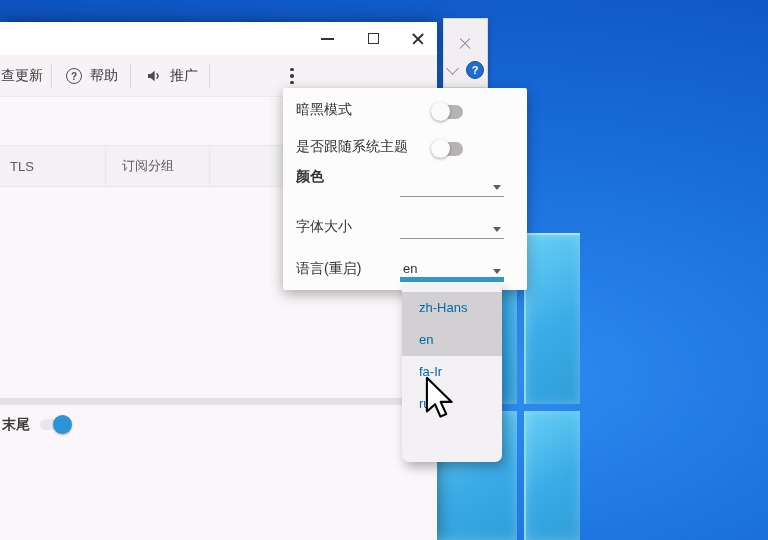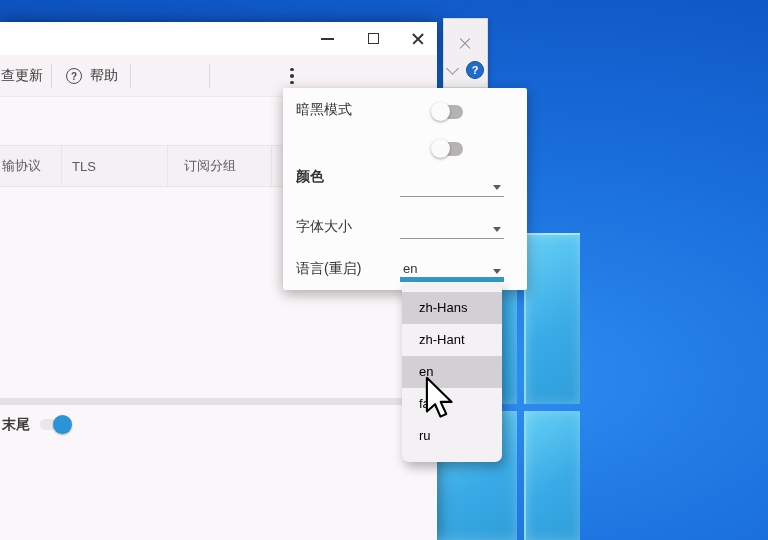--- a/index.html
+++ b/index.html
@@ -84,21 +84,21 @@
   .sm-underline { position:absolute; left:117px; width:104px; height:1px; background:#979497; }
   .sm-underline-focus { position:absolute; left:117px; width:104px; height:5px; background:#3598c6; }
   .sm-chevron { position:absolute; left:210px; width:0; height:0;
     border-left:4.5px solid transparent; border-right:4.5px solid transparent; border-top:5px solid #5e5b5e; }
   .sm-value { position:absolute; left:120px; font-size:13px; color:#333; }
 
   
   .lang-list { position:absolute; left:402px; top:284px; width:100px; height:178px;
     background:#f4f1f4; border-radius:3px 3px 7px 7px; box-shadow:3px 5px 12px rgba(0,0,0,.3);
     padding-top:8px; }
-  .lang-item { height:32px; line-height:32px; padding-left:17px; font-size:13px; color:#000000; cursor:default; }
+  .lang-item { height:32px; line-height:32px; padding-left:17px; font-size:13px; color:#0369a1; cursor:default; }
   .lang-item.hl { background:#d3d0d3; }
 
   .cursor { position:absolute; left:425px; top:376px; pointer-events:none; }
 </style>
 </head>
 <body>
 
 <div class="stage">
 
   <div class="desktop">
@@ -125,34 +125,38 @@
     <div class="toolbar">
       <div class="tb-item" style="left:1px;">
         <span>查更新</span>
       </div>
       <div class="tb-sep" style="left:51px;"></div>
       <div class="tb-item" style="left:66px;">
         <span class="ico-help-circle">?</span>
         <span>帮助</span>
       </div>
       <div class="tb-sep" style="left:130px;"></div>
+      <div class="tb-item" style="left:146px;">
+        <svg width="16" height="16" viewBox="0 0 24 24">
+          <path d="M3 9v6h4l6 5V4L7 9H3z" fill="#4c4c4c"></path>
+          <path d="M16.5 8.5a5 5 0 010 7" stroke="#4c4c4c" fill="none" stroke-width="2" stroke-linecap="round"></path>
+        </svg>
+        <span>推广</span>
+      </div>
       <div class="tb-sep" style="left:209px;"></div>
       <div class="tb-item" style="left:290px;">
         <span class="ico-kebab">
             <i></i>
             <i></i>
             <i></i>
           </span>
       </div>
     </div>
 
     <div class="table-header">
-      <div class="th-cell th-c1">
-        <span>输协议</span>
-      </div>
       <div class="th-cell th-c2">
         <span>TLS</span>
       </div>
       <div class="th-cell th-c3">
         <span>订阅分组</span>
       </div>
       <div class="th-cell th-c4"></div>
     </div>
 
     <div class="splitter"></div>
@@ -170,20 +174,21 @@
     <span class="fp-chevron"></span>
     <span class="fp-help">?</span>
   </div>
 
   <div class="settings-menu">
     <span class="sm-label" style="top:13px;">暗黑模式</span>
     <div class="toggle-off" style="top:17px;">
       <span class="knob"></span>
     </div>
 
+    <span class="sm-label" style="top:50px;">是否跟随系统主题</span>
     <div class="toggle-off" style="top:54px;">
       <span class="knob"></span>
     </div>
 
     <span class="sm-label" style="top:80px;font-weight:bold;">颜色</span>
     <span class="sm-value" style="top:89px;"></span>
     <span class="sm-chevron" style="top:97px;"></span>
     <div class="sm-underline" style="top:108px;"></div>
 
     <span class="sm-label" style="top:130px;">字体大小</span>
@@ -192,21 +197,20 @@
     <div class="sm-underline" style="top:150px;"></div>
 
     <span class="sm-label" style="top:172px;">语言(重启)</span>
     <span class="sm-value" style="top:173px;">en</span>
     <span class="sm-chevron" style="top:181px;"></span>
     <div class="sm-underline-focus" style="top:189px;"></div>
   </div>
 
   <div class="lang-list">
     <div class="lang-item hl">zh-Hans</div>
-    <div class="lang-item">zh-Hant</div>
     <div class="lang-item hl">en</div>
     <div class="lang-item">fa-Ir</div>
     <div class="lang-item">ru</div>
   </div>
 
   <svg class="cursor" width="29" height="42" viewBox="0 0 12 18">
     <polygon points="0.6,0.8 0.6,15.2 4.1,12.1 6.4,17.4 8.9,16.3 6.5,11.1 11.2,11.1" fill="#ffffff" stroke="#000000" stroke-width="0.9" stroke-linejoin="round"></polygon>
   </svg>
 
 </div>

